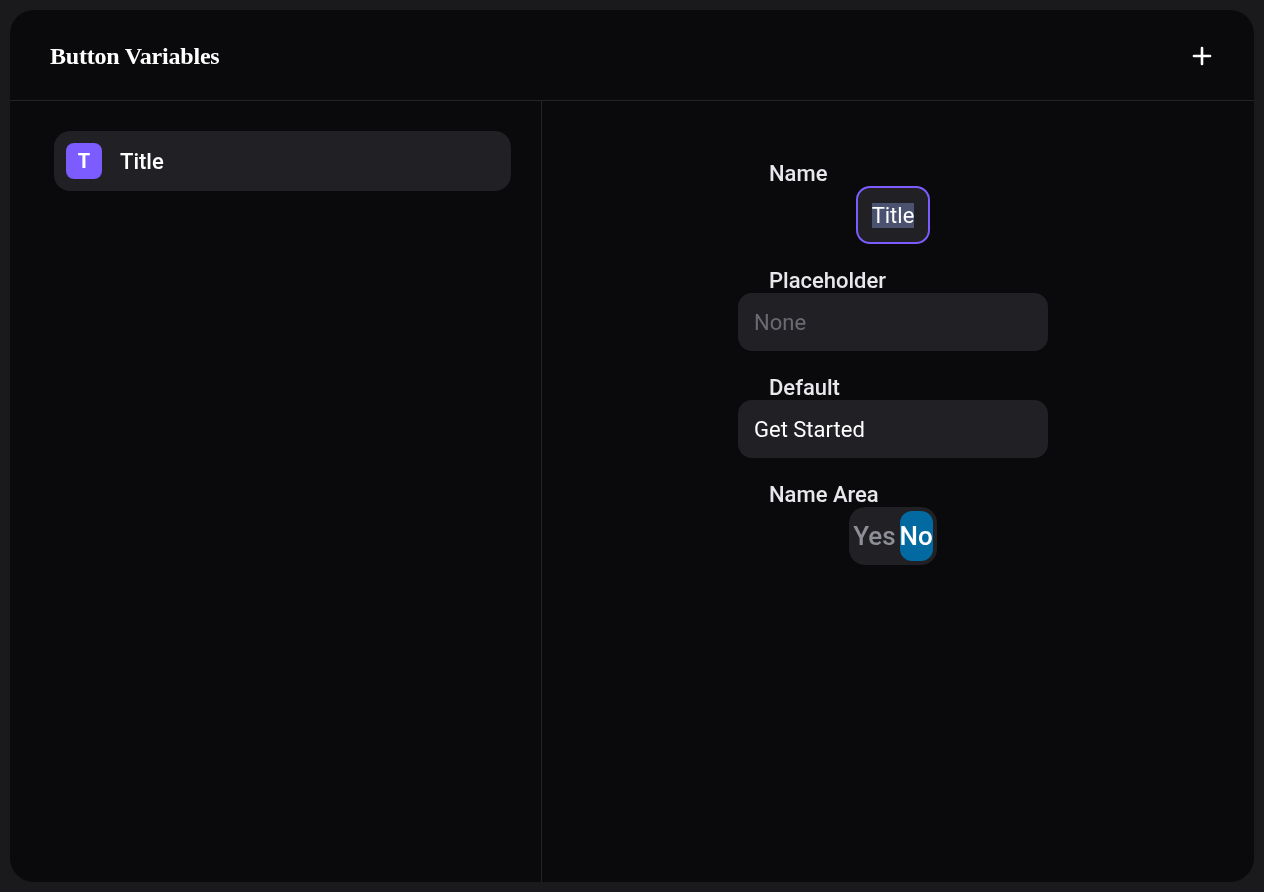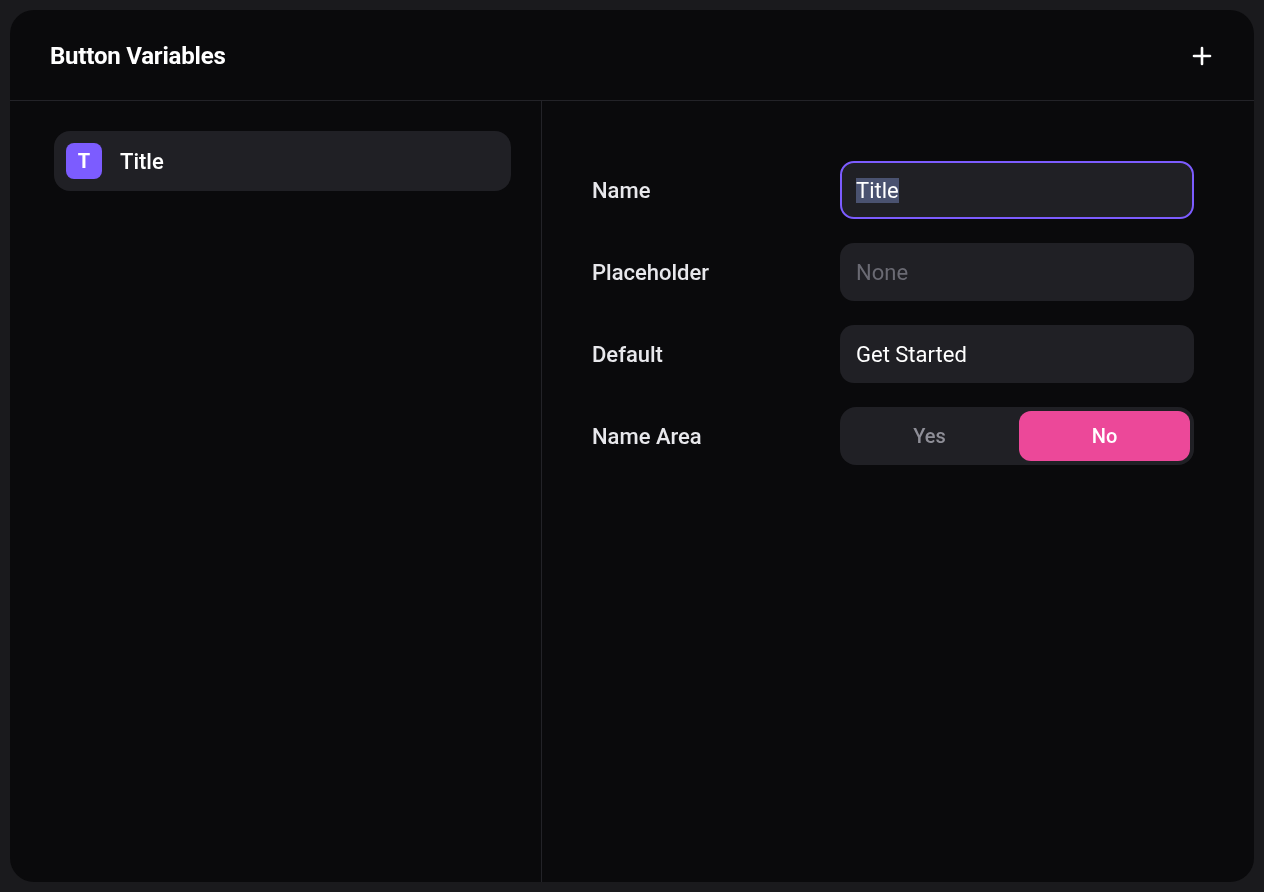--- a/index.html
+++ b/index.html
@@ -23,20 +23,21 @@
       overflow: hidden;
       display: flex;
       flex-direction: column;
     }
     .panel-header {
       display: flex;
       align-items: center;
       justify-content: space-between;
       padding: 30px 36px 28px 40px;
       border-bottom: 1px solid #232328;
+      font-family: Liberation Serif, serif;
     }
     .panel-title {
       font-size: 24px;
       font-weight: 700;
       color: #ffffff;
       letter-spacing: -0.2px;
     }
     .add-button {
       width: 32px;
       height: 32px;
@@ -91,20 +92,21 @@
     .detail {
       flex: 1;
       padding: 60px 60px 60px 50px;
       display: flex;
       flex-direction: column;
       gap: 24px;
     }
     .form-row {
       display: flex;
       align-items: center;
+      flex-direction: column;
     }
     .form-label {
       width: 248px;
       font-size: 22px;
       color: #e8e8ec;
       font-weight: 500;
     }
     .form-control {
       flex: 1;
     }
@@ -134,31 +136,31 @@
       border-radius: 16px;
       display: flex;
       padding: 4px;
       gap: 4px;
     }
     .segment {
       flex: 1;
       display: flex;
       align-items: center;
       justify-content: center;
-      font-size: 20px;
+      font-size: 26px;
       font-weight: 500;
       border-radius: 12px;
       cursor: pointer;
       color: #8e8e97;
       border: none;
       background: transparent;
       font-family: inherit;
     }
     .segment.active {
-      background: #ec4899;
+      background: #0369a1;
       color: #ffffff;
       text-align: center;
     }
     .selection-span {
       background: #4a5270;
       color: #ffffff;
     }
   </style>
 </head>
 <body>

